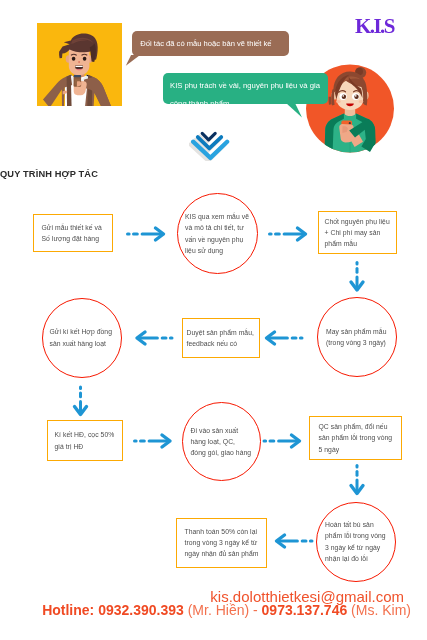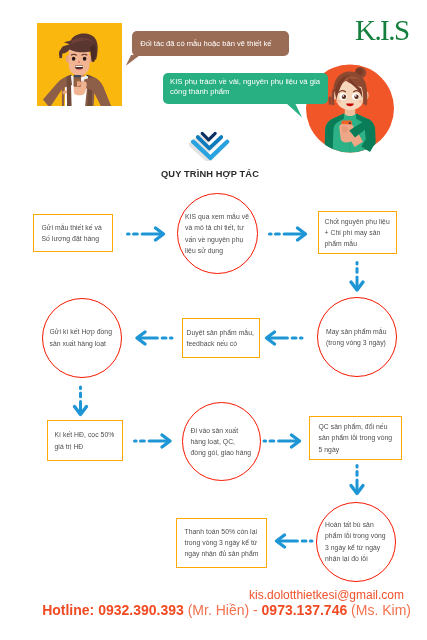--- a/index.html
+++ b/index.html
@@ -13,74 +13,74 @@
     overflow:hidden;
     -webkit-font-smoothing:antialiased;
   }
   .stage { position:absolute; left:0; top:0; width:427px; height:640px; }
   .abs { position:absolute; }
 
   
   #logo {
     left:355px; top:15.8px;
     font-family:"Liberation Serif", serif;
-    font-size:29px; letter-spacing:-1.55px;
-    color:#15803d; line-height:1; font-weight:400;
+    font-size:21px; letter-spacing:-1.55px;
+    color:#6d28d9; line-height:1; font-weight:700;
   }
 
   
   #man-panel { left:37px; top:23px; width:85px; height:83px; }
 
   
   #bubble-partner {
     left:102px; top:30.5px; width:157px; height:25px;
     background:#9A6C55; border-radius:5px;
     color:#ffffff; font-size:7.6px; line-height:25px;
     padding-left:8.3px;
     margin-left:30px;
   }
   #bubble-partner-tail {
     left:125px; top:55px; width:16px; height:11.5px;
   }
   #bubble-kis {
     left:163px; top:73px; width:165px; height:31px;
     background:#28B083; border-radius:5px;
-    color:#ffffff; font-size:7.7px; line-height:10px;
+    color:#ffffff; font-size:7.7px; line-height:18px;
     padding:4.4px 0 0 7px;
   }
   #bubble-kis-tail { left:285px; top:103px; width:18px; height:15px; }
 
   
   #woman-circle { left:306px; top:63px; width:88px; height:91px; }
 
   
   #chevrons { left:189px; top:130px; width:41px; height:30.5px; }
   #section-title {
-    left:0; top:169px; width:420px; text-align:center;
+    left:0; top:169px; width:420px; text-align:left;
     font-size:9.25px; font-weight:bold; color:#2b2b2b; letter-spacing:0.15px;
   }
 
   
   .node {
     position:absolute;
     display:flex; align-items:center; justify-content:center;
     text-align:left;
     color:#4e4e4e;
     font-size:6.8px;
     line-height:11.2px;
     letter-spacing:0.05px;
   }
   .node.box { border:1.2px solid #FCA903; background:#fff; }
   .node.circle { border:1px solid #F71800; border-radius:50%; background:#fff; }
   .node span { display:block; }
 
   
   #footer-email {
     right:23px; top:588px;
-    font-size:12px; color:#F0522B; letter-spacing:0px;
+    font-size:15px; color:#F0522B; letter-spacing:0px;
   }
   #footer-hotline {
     right:16px; top:602px;
     font-size:14px; font-weight:bold; color:#F04A23; white-space:nowrap;
   }
   #footer-hotline .thin { font-weight:normal; color:#F3714E; }
 </style>
 </head>
 <body>
 

